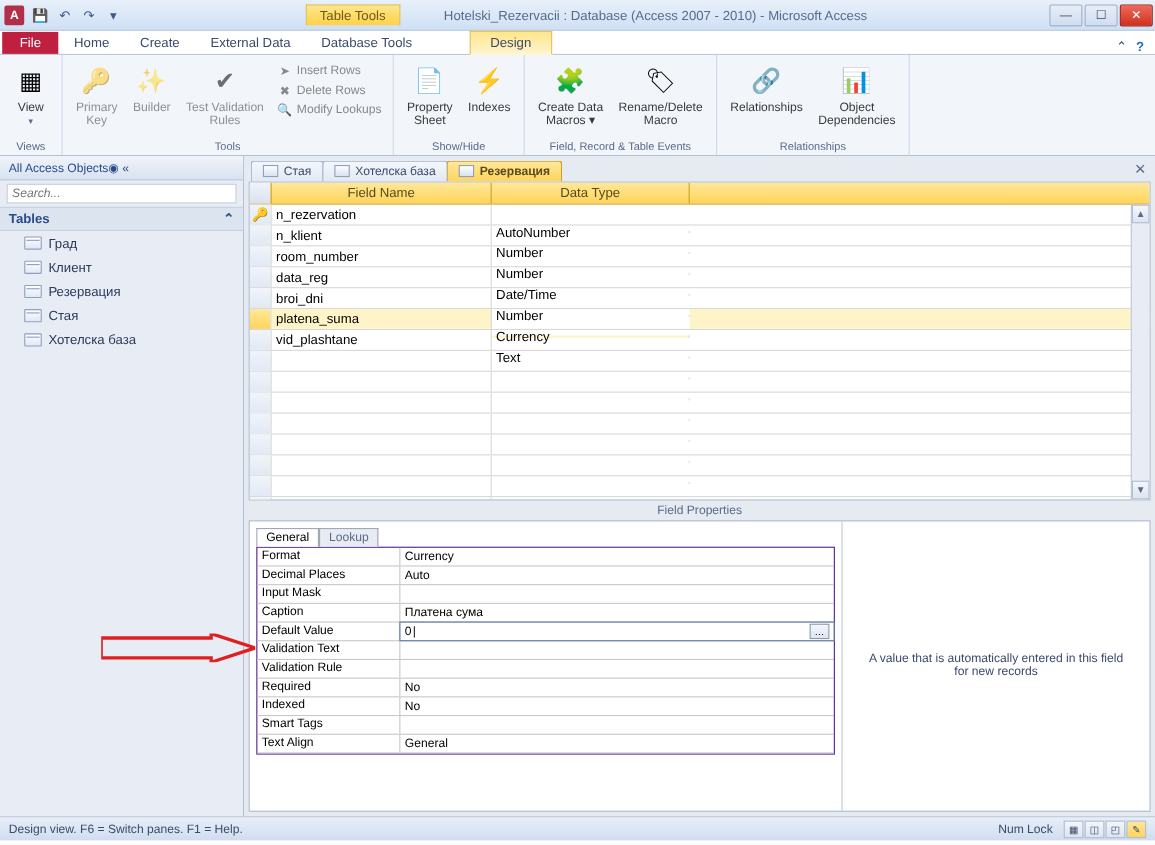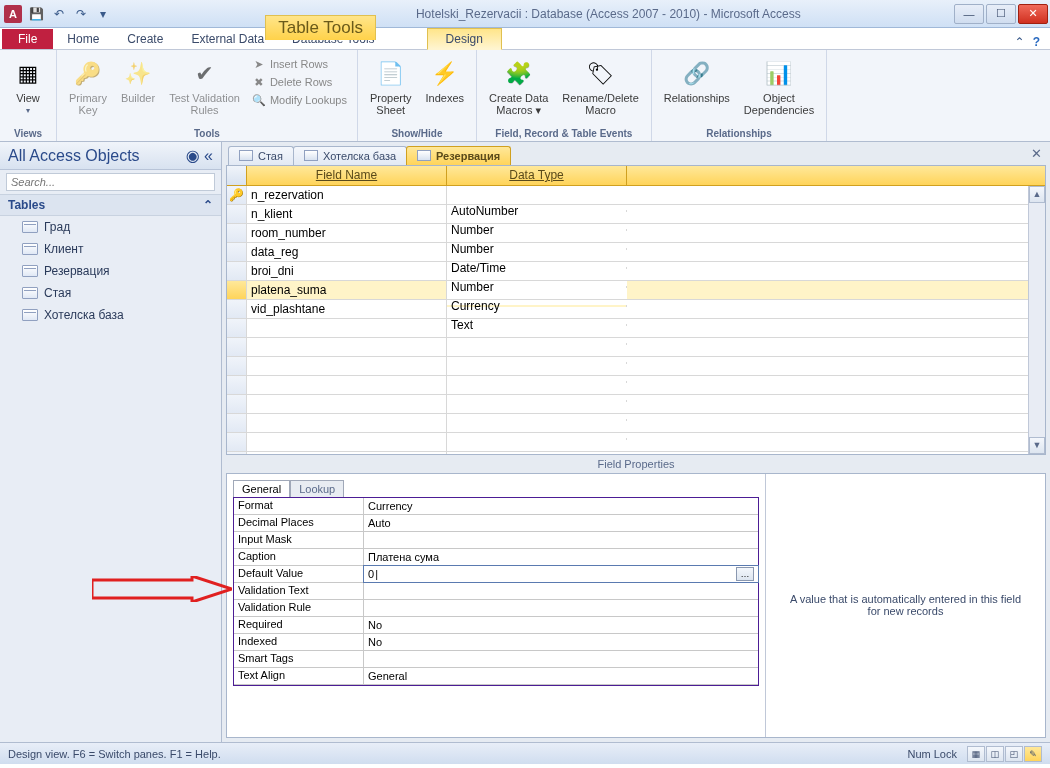--- a/index.html
+++ b/index.html
@@ -4,68 +4,68 @@
 <style>
 * { box-sizing: border-box; margin: 0; padding: 0; }
 body { font-family: "Segoe UI", Tahoma, sans-serif; font-size: 12px; background: #fff; overflow: hidden; width: 1050px; height: 768px; position: relative; }
 
 
 .titlebar { height: 28px; background: linear-gradient(#e8f0fa, #cfe0f5); display: flex; align-items: center; border-bottom: 1px solid #a0b8d8; }
 .titlebar .app-icon { width: 18px; height: 18px; background: #b0304a; color: #fff; display: flex; align-items: center; justify-content: center; font-weight: bold; font-size: 11px; margin: 0 6px 0 4px; border-radius: 2px; }
 .qat { display: flex; gap: 4px; align-items: center; }
 .qat-btn { width: 18px; height: 18px; display: flex; align-items: center; justify-content: center; color: #3a5a8a; font-size: 12px; }
 .titlebar-center { flex: 1; display: flex; align-items: center; justify-content: center; gap: 40px; }
-.context-tab { background: linear-gradient(#ffe58a, #ffd24a); padding: 2px 12px; font-size: 17px; color: #6a5a1a; border: 1px solid #e0c050; border-bottom: none; position: relative; top: 14px; }
+.context-tab { background: linear-gradient(#ffe58a, #ffd24a); padding: 2px 12px; font-size: 12px; color: #6a5a1a; border: 1px solid #e0c050; border-bottom: none; position: relative; top: 0; }
 .title-text { color: #5a6a8a; font-size: 12px; }
 .win-controls { display: flex; }
 .win-btn { width: 30px; height: 20px; display: flex; align-items: center; justify-content: center; font-size: 11px; color: #3a4a6a; background: linear-gradient(#e8eef8, #d0ddef); border: 1px solid #a0b0c8; border-radius: 2px; margin-right: 2px; }
 .win-close { background: linear-gradient(#f06a5a, #d03020); color: #fff; border-color: #a02010; }
 
 
 .ribbon-tabs { height: 22px; background: #fff; display: flex; align-items: flex-end; border-bottom: 1px solid #c0c8d8; padding-left: 2px; }
 .file-tab { background: #c02040; color: #ffffff; padding: 3px 16px; font-size: 12px; }
 .ribbon-tab { padding: 3px 14px; color: #3a4a6a; font-size: 12px; }
 .ribbon-tabs .design-tab { background: linear-gradient(#ffe58a, #fff5d0); border: 1px solid #e0c050; border-bottom: 1px solid #fff5d0; position: relative; top: 1px; padding: 3px 18px; }
 .help-icons { margin-left: auto; margin-right: 10px; display: flex; gap: 8px; color: #3a5a8a; font-size: 12px; }
 
 
 .ribbon { height: 92px; background: #f2f5fa; border-bottom: 1px solid #b0bcd0; display: flex; }
 .ribbon-group { border-right: 1px solid #d0d8e8; padding: 2px 8px 0 8px; display: flex; flex-direction: column; align-items: center; }
 .rg-content { flex: 1; display: flex; align-items: flex-start; gap: 6px; padding-top: 4px; }
-.rg-label { font-size: 10px; color: #5a6a8a; text-align: right; padding-bottom: 2px; font-weight: bold; }
+.rg-label { font-size: 10px; color: #5a6a8a; text-align: right; padding-bottom: 2px; }
 .big-btn { display: flex; flex-direction: column; align-items: center; gap: 2px; padding: 2px 4px; }
 .big-btn .bicon { width: 32px; height: 32px; display: flex; align-items: center; justify-content: center; font-size: 22px; }
 .big-btn .blabel { font-size: 11px; text-align: center; color: #3a3a3a; line-height: 1.1; white-space: pre-line; }
 .small-list { display: flex; flex-direction: column; gap: 2px; }
 .small-btn { display: flex; align-items: center; gap: 4px; font-size: 11px; color: #888; padding: 1px 2px; }
 .small-btn .sicon { width: 14px; height: 14px; display: inline-flex; align-items: center; justify-content: center; font-size: 11px; }
 
 
 .workspace { display: flex; height: 600px; background: #e6ebf2; }
 .nav-pane { width: 222px; background: #e8edf5; border-right: 1px solid #b0bcd0; display: flex; flex-direction: column; }
-.nav-header { background: linear-gradient(#f0f4fa, #d8e2f0); padding: 4px 8px; display: flex; align-items: center; justify-content: space-between; color: #2a4a8a; font-size: 16px; border-bottom: 1px solid #b8c4d8; }
+.nav-header { background: linear-gradient(#f0f4fa, #d8e2f0); padding: 4px 8px; display: flex; align-items: center; color: #2a4a8a; font-size: 11px; border-bottom: 1px solid #b8c4d8; }
 .nav-search { padding: 3px 6px; }
 .nav-search input { width: 100%; border: 1px solid #c0cad8; padding: 2px 4px; font-size: 11px; font-style: italic; color: #888; }
 .nav-group-h { background: #dce4f0; padding: 3px 8px; color: #2a4a8a; font-weight: bold; font-size: 12px; display: flex; justify-content: space-between; border-top: 1px solid #c8d2e0; border-bottom: 1px solid #c8d2e0; }
 .nav-item { padding: 4px 8px 4px 22px; display: flex; align-items: center; gap: 6px; color: #2a3a5a; font-size: 12px; }
 .nav-item .ticon { width: 16px; height: 12px; background: linear-gradient(#fff, #e0e8f5); border: 1px solid #90a0c0; border-radius: 1px; position: relative; }
 .nav-item .ticon::before { content: ""; position: absolute; top: 2px; left: 1px; right: 1px; height: 1px; background: #90a0c0; }
 
 
 .main { flex: 1; display: flex; flex-direction: column; background: #e6ebf2; }
 .doc-tabs { height: 24px; display: flex; align-items: flex-end; padding-left: 6px; gap: 0; position: relative; }
 .doc-tab { background: linear-gradient(#f4f7fc, #e2e9f4); border: 1px solid #a8b6cc; border-bottom: none; padding: 3px 10px; font-size: 11px; color: #3a4a6a; display: flex; align-items: center; gap: 5px; border-radius: 3px 3px 0 0; margin-right: -1px; }
 .doc-tab.active { background: linear-gradient(#ffe89a, #ffd45a); border-color: #d0a020; color: #5a4a1a; font-weight: bold; z-index: 2; }
 .doc-tab .ticon2 { width: 14px; height: 11px; background: linear-gradient(#fff, #d8e2f0); border: 1px solid #90a0c0; }
 .doc-close { margin-left: auto; margin-right: 8px; color: #5a6a8a; font-size: 13px; align-self: center; }
 
 
 .grid-wrap { background: #fff; border: 1px solid #a8b6cc; margin: 0 4px; height: 306px; overflow: hidden; position: relative; }
 .grid-header { display: flex; background: linear-gradient(#ffe89a, #ffd45a); border-bottom: 1px solid #d0a020; height: 20px; font-size: 12px; }
-.grid-header .gh { border-right: 1px solid #d0a020; display: flex; align-items: center; justify-content: center; color: #5a4a1a; text-decoration: underline; }
+.grid-header .gh { border-right: 1px solid #d0a020; display: flex; align-items: center; justify-content: center; color: #5a4a1a; }
 .gh-sel { width: 20px; background: linear-gradient(#f0f4fa, #d8e2f0); border-right: 1px solid #b0bcd0; }
 .gh-fn { width: 200px; }
 .gh-dt { width: 180px; }
 .gh-desc { flex: 1; }
 .grid-row { display: flex; height: 19px; border-bottom: 1px solid #d8d8d8; }
 .grid-row .gc { border-right: 1px solid #d8d8d8; padding: 1px 4px; font-size: 12px; display: flex; align-items: center; }
 .gc-sel { width: 20px; background: linear-gradient(#f0f4fa, #e2e9f4); justify-content: center; color: #b08000; font-size: 10px; }
 .gc-fn { width: 200px; }
 .gc-dt { width: 180px; margin-top: 24px; }
 .gc-desc { flex: 1; }

